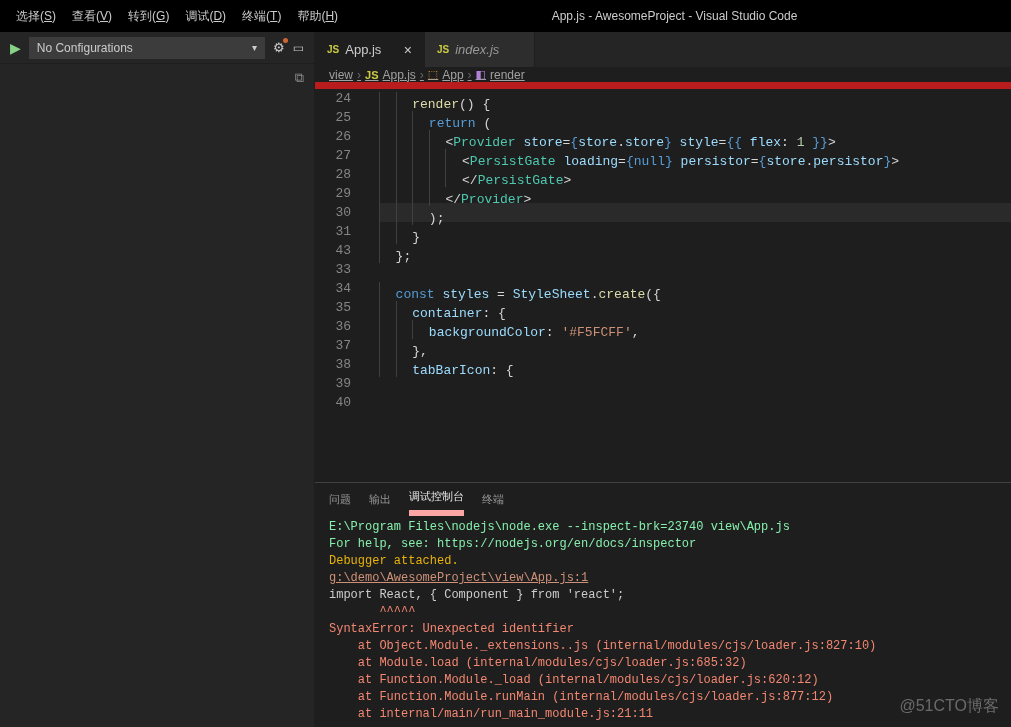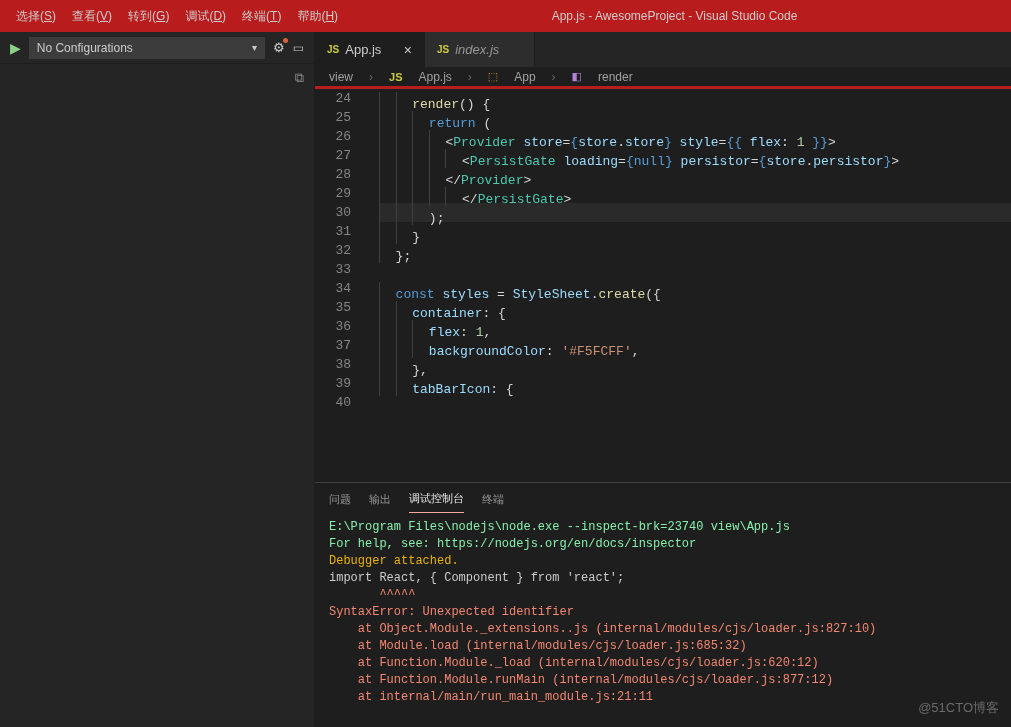--- a/index.html
+++ b/index.html
@@ -9,21 +9,21 @@
       color: #cccccc;
       font-size: 13px;
       width: 1011px;
       height: 727px;
       overflow: hidden;
       display: flex;
       flex-direction: column;
     }
     .title-bar {
       height: 28px;
-      background: #b91c1c;
+      background: #000000;
       display: flex;
       align-items: center;
       padding: 16px 8px;
       font-size: 12px;
     }
     .menu-item {
       padding: 3px 8px;
       color: #cccccc;
       cursor: pointer;
     }
@@ -113,24 +113,25 @@
       font-size: 10px;
       font-weight: bold;
     }
     .tab-close { color: #cccccc; margin-left: auto; font-size: 14px; }
     .breadcrumb {
       height: 22px;
       background: #1e1e1e;
       display: flex;
       align-items: center;
       padding: 0 14px;
-      gap: 16px;
+      gap: 4px;
       font-size: 12px;
       color: #a0a0a0;
-      border-bottom: 3px solid #b91c1c;
+      border-bottom: 7px solid #b91c1c;
+      text-decoration: underline;
     }
     .bc-sep { color: #666; }
     .bc-icon { font-size: 11px; }
     .bc-method { color: #b180d7; }
     .bc-class { color: #ee9d28; }
     .code-editor {
       flex: 1;
       display: flex;
       background: #1e1e1e;
       overflow: hidden;
@@ -188,41 +189,41 @@
       gap: 18px;
       font-size: 11px;
     }
     .panel-tab {
       color: #969696;
       cursor: pointer;
       padding: 6px 0;
     }
     .panel-tab.active {
       color: #e7e7e7;
-      border-bottom: 1px solid #fca5a5;
+      border-bottom: 6px solid #fca5a5;
     }
     .panel-content {
       flex: 1;
       overflow: auto;
       padding: 4px 14px;
       font-family: Consolas, "Courier New", monospace;
       font-size: 12px;
       line-height: 17px;
     }
     .console-line { white-space: pre; color: #cccccc; }
     .console-warn { color: #86efac; }
     .console-link { color: #ce9178; text-decoration: underline; }
     .console-info { color: #eab308; }
     .console-err { color: #f48771; }
     .watermark {
       position: absolute;
       right: 12px;
       bottom: 10px;
       color: #6b6b6b;
-      font-size: 13px;
+      font-size: 16px;
     }
   </style>
 </head>
 <body>
 
 <div class="title-bar">
   <div id="menubar" style="display:flex;">
       <div class="menu-item">选择(<span class="accel">S</span>)</div>
       <div class="menu-item">查看(<span class="accel">V</span>)</div>
       <div class="menu-item">转到(<span class="accel">G</span>)</div>
@@ -279,61 +280,61 @@
     <div class="code-editor">
       <div class="gutter" id="gutter">
           <div class="ln">24</div>
           <div class="ln">25</div>
           <div class="ln">26</div>
           <div class="ln">27</div>
           <div class="ln">28</div>
           <div class="ln">29</div>
           <div class="ln">30</div>
           <div class="ln">31</div>
-          <div class="ln">32</div>
+          <div class="ln">43</div>
           <div class="ln">33</div>
           <div class="ln">34</div>
           <div class="ln">35</div>
           <div class="ln">36</div>
           <div class="ln">37</div>
           <div class="ln">38</div>
           <div class="ln">39</div>
           <div class="ln">40</div>
         </div>
       <div class="code-content" id="code-content">
           <div class="code-line"><span class="indent-guide"></span>  <span class="indent-guide"></span>  <span class="tok-method">render</span><span class="tok-punct">() {</span></div>
           <div class="code-line"><span class="indent-guide"></span>  <span class="indent-guide"></span>  <span class="indent-guide"></span>  <span class="tok-keyword">return</span><span class="tok-punct"> (</span></div>
           <div class="code-line"><span class="indent-guide"></span>  <span class="indent-guide"></span>  <span class="indent-guide"></span>  <span class="indent-guide"></span>  <span class="tok-punct">&lt;</span><span class="tok-tag">Provider</span><span class="tok-plain"> </span><span class="tok-attr">store</span><span class="tok-punct">=</span><span class="tok-brace">{</span><span class="tok-var">store</span><span class="tok-punct">.</span><span class="tok-var">store</span><span class="tok-brace">}</span><span class="tok-plain"> </span><span class="tok-attr">style</span><span class="tok-punct">=</span><span class="tok-brace">{{ </span><span class="tok-var">flex</span><span class="tok-plain">: </span><span class="tok-num">1</span><span class="tok-brace"> }}</span><span class="tok-punct">&gt;</span></div>
           <div class="code-line"><span class="indent-guide"></span>  <span class="indent-guide"></span>  <span class="indent-guide"></span>  <span class="indent-guide"></span>  <span class="indent-guide"></span>  <span class="tok-punct">&lt;</span><span class="tok-tag">PersistGate</span><span class="tok-plain"> </span><span class="tok-attr">loading</span><span class="tok-punct">=</span><span class="tok-brace">{</span><span class="tok-keyword">null</span><span class="tok-brace">}</span><span class="tok-plain"> </span><span class="tok-attr">persistor</span><span class="tok-punct">=</span><span class="tok-brace">{</span><span class="tok-var">store</span><span class="tok-punct">.</span><span class="tok-var">persistor</span><span class="tok-brace">}</span><span class="tok-punct">&gt;</span></div>
+          <div class="code-line"><span class="indent-guide"></span>  <span class="indent-guide"></span>  <span class="indent-guide"></span>  <span class="indent-guide"></span>  <span class="indent-guide"></span>  <span class="tok-punct">&lt;/</span><span class="tok-tag">PersistGate</span><span class="tok-punct">&gt;</span></div>
           <div class="code-line"><span class="indent-guide"></span>  <span class="indent-guide"></span>  <span class="indent-guide"></span>  <span class="indent-guide"></span>  <span class="tok-punct">&lt;/</span><span class="tok-tag">Provider</span><span class="tok-punct">&gt;</span></div>
-          <div class="code-line"><span class="indent-guide"></span>  <span class="indent-guide"></span>  <span class="indent-guide"></span>  <span class="indent-guide"></span>  <span class="indent-guide"></span>  <span class="tok-punct">&lt;/</span><span class="tok-tag">PersistGate</span><span class="tok-punct">&gt;</span></div>
           <div class="code-line highlighted"><span class="indent-guide"></span>  <span class="indent-guide"></span>  <span class="indent-guide"></span>  <span class="tok-punct">);</span></div>
           <div class="code-line"><span class="indent-guide"></span>  <span class="indent-guide"></span>  <span class="tok-punct">}</span></div>
           <div class="code-line"><span class="indent-guide"></span>  <span class="tok-punct">};</span></div>
           <div class="code-line"></div>
           <div class="code-line"><span class="indent-guide"></span>  <span class="tok-keyword">const</span><span class="tok-plain"> </span><span class="tok-var">styles</span><span class="tok-plain"> = </span><span class="tok-var">StyleSheet</span><span class="tok-punct">.</span><span class="tok-method">create</span><span class="tok-punct">({</span></div>
           <div class="code-line"><span class="indent-guide"></span>  <span class="indent-guide"></span>  <span class="tok-var">container</span><span class="tok-plain">: {</span></div>
-          <div class="code-line"><span class="indent-guide"></span>  <span class="indent-guide"></span>  <span class="indent-guide"></span>  <span class="tok-var">flex</span><span class="tok-plain">: </span><span class="tok-num">1</span><span class="tok-punct">,</span></div>
           <div class="code-line"><span class="indent-guide"></span>  <span class="indent-guide"></span>  <span class="indent-guide"></span>  <span class="tok-var">backgroundColor</span><span class="tok-plain">: </span><span class="tok-str">'#F5FCFF'</span><span class="tok-punct">,</span></div>
           <div class="code-line"><span class="indent-guide"></span>  <span class="indent-guide"></span>  <span class="tok-punct">},</span></div>
           <div class="code-line"><span class="indent-guide"></span>  <span class="indent-guide"></span>  <span class="tok-var">tabBarIcon</span><span class="tok-plain">: {</span></div>
         </div>
     </div>
 
     <div class="panel-area">
       <div class="panel-tabs" id="panel-tabs">
           <div class="panel-tab">问题</div>
           <div class="panel-tab">输出</div>
           <div class="panel-tab active">调试控制台</div>
           <div class="panel-tab">终端</div>
         </div>
       <div class="panel-content" id="panel-content">
           <div class="console-line console-warn">E:\Program Files\nodejs\node.exe --inspect-brk=23740 view\App.js</div>
           <div class="console-line console-warn">For help, see: https://nodejs.org/en/docs/inspector</div>
           <div class="console-line console-info">Debugger attached.</div>
+          <div class="console-line console-link">g:\demo\AwesomeProject\view\App.js:1</div>
           <div class="console-line console-plain">import React, { Component } from 'react';</div>
           <div class="console-line console-err">       ^^^^^</div>
           <div class="console-line console-plain"></div>
           <div class="console-line console-err">SyntaxError: Unexpected identifier</div>
           <div class="console-line console-err">    at Object.Module._extensions..js (internal/modules/cjs/loader.js:827:10)</div>
           <div class="console-line console-err">    at Module.load (internal/modules/cjs/loader.js:685:32)</div>
           <div class="console-line console-err">    at Function.Module._load (internal/modules/cjs/loader.js:620:12)</div>
           <div class="console-line console-err">    at Function.Module.runMain (internal/modules/cjs/loader.js:877:12)</div>
           <div class="console-line console-err">    at internal/main/run_main_module.js:21:11</div>
         </div>

